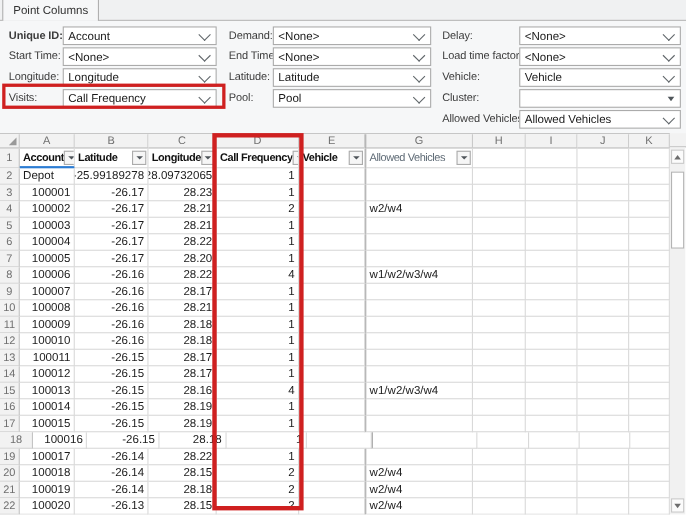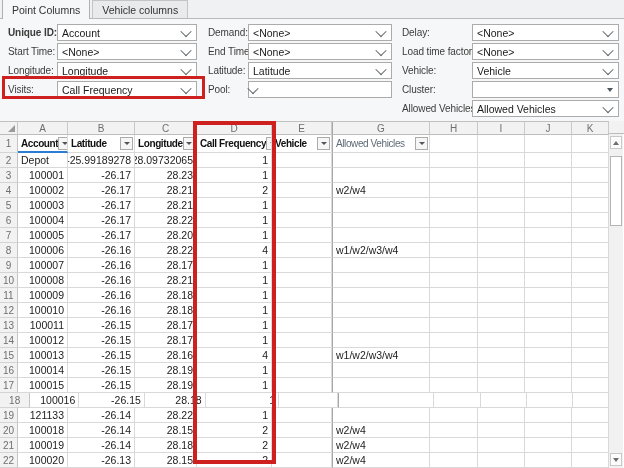--- a/index.html
+++ b/index.html
@@ -67,21 +67,20 @@
   .arrow-down{width:0;height:0;border-left:3.5px solid transparent;border-right:3.5px solid transparent;
               border-top:4px solid #6d6d6d;}
 </style>
 </head>
 <body>
 
 <div class="app">
 
   <div class="tabstrip">
     <div class="tab active">Point Columns</div>
-    <div class="tab">Vehicle columns</div>
   </div>
 
   <div class="page" id="form-root">
       <div class="flabel" style="left: 8px; top: 8px; font-weight: bold;">Unique ID:</div>
       <div class="combo" style="left: 57px; top: 5px; width: 140px;">
         <span class="val">Account</span>
         <span class="chev"></span>
       </div>
       <div class="flabel" style="left: 8px; top: 27px;">Start Time:</div>
       <div class="combo" style="left: 57px; top: 24px; width: 140px;">
@@ -108,20 +107,21 @@
         <span class="val">&lt;None&gt;</span>
         <span class="chev"></span>
       </div>
       <div class="flabel" style="left: 208px; top: 46px;">Latitude:</div>
       <div class="combo" style="left: 248px; top: 43px; width: 144px;">
         <span class="val">Latitude</span>
         <span class="chev"></span>
       </div>
       <div class="flabel" style="left: 208px; top: 65px;">Pool:</div>
       <div class="combo" style="left: 248px; top: 62px; width: 144px;">
+        <span class="val">Pool</span>
         <span class="chev"></span>
       </div>
       <div class="flabel" style="left: 402px; top: 8px;">Delay:</div>
       <div class="combo" style="left: 472px; top: 5px; width: 147px;">
         <span class="val">&lt;None&gt;</span>
         <span class="chev"></span>
       </div>
       <div class="flabel" style="left: 402px; top: 27px;">Load time factor:</div>
       <div class="combo" style="left: 472px; top: 24px; width: 147px;">
         <span class="val">&lt;None&gt;</span>
@@ -417,21 +417,21 @@
         <div class="cell num" style="width: 75px;">1</div>
         <div class="cell txt" style="width: 60px;"></div>
         <div class="cell txt hiddenL" style="width: 98px;"></div>
         <div class="cell txt" style="width: 48px;"></div>
         <div class="cell txt" style="width: 47px;"></div>
         <div class="cell txt" style="width: 47px;"></div>
         <div class="cell txt" style="width: 37px;"></div>
       </div>
       <div class="grow">
         <div class="cell gutter" style="width: 18px;">19</div>
-        <div class="cell num" style="width: 50px;">121133</div>
+        <div class="cell num" style="width: 50px;">100017</div>
         <div class="cell num" style="width: 67px;">-26.14</div>
         <div class="cell num" style="width: 62px;">28.22</div>
         <div class="cell num" style="width: 75px;">1</div>
         <div class="cell txt" style="width: 60px;"></div>
         <div class="cell txt hiddenL" style="width: 98px;"></div>
         <div class="cell txt" style="width: 48px;"></div>
         <div class="cell txt" style="width: 47px;"></div>
         <div class="cell txt" style="width: 47px;"></div>
         <div class="cell txt" style="width: 37px;"></div>
       </div>

